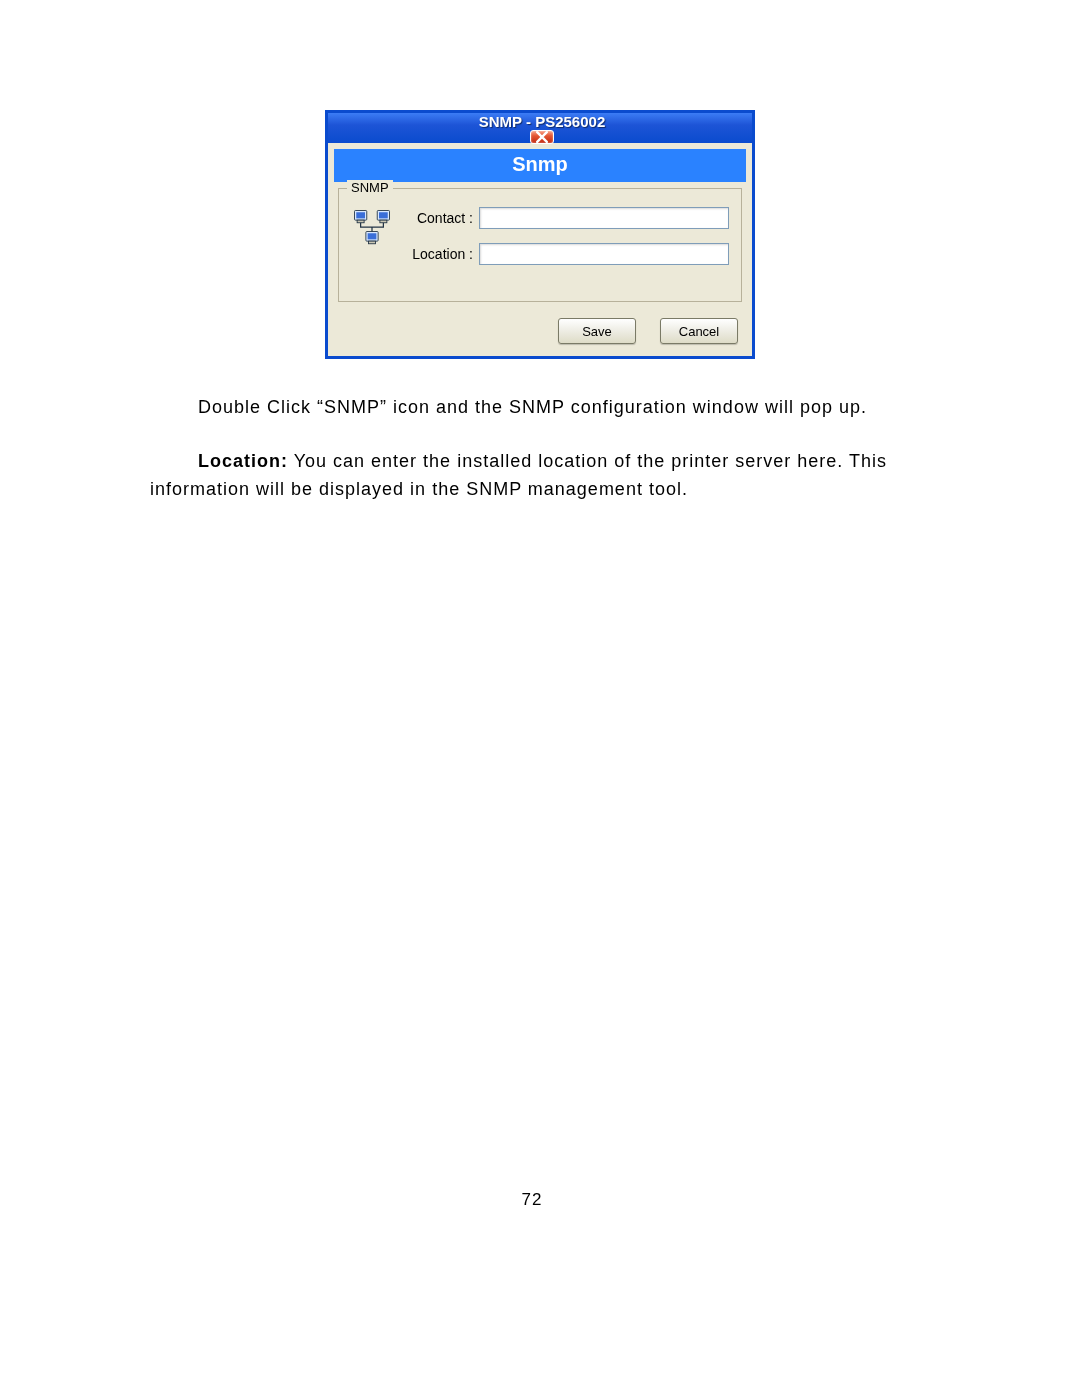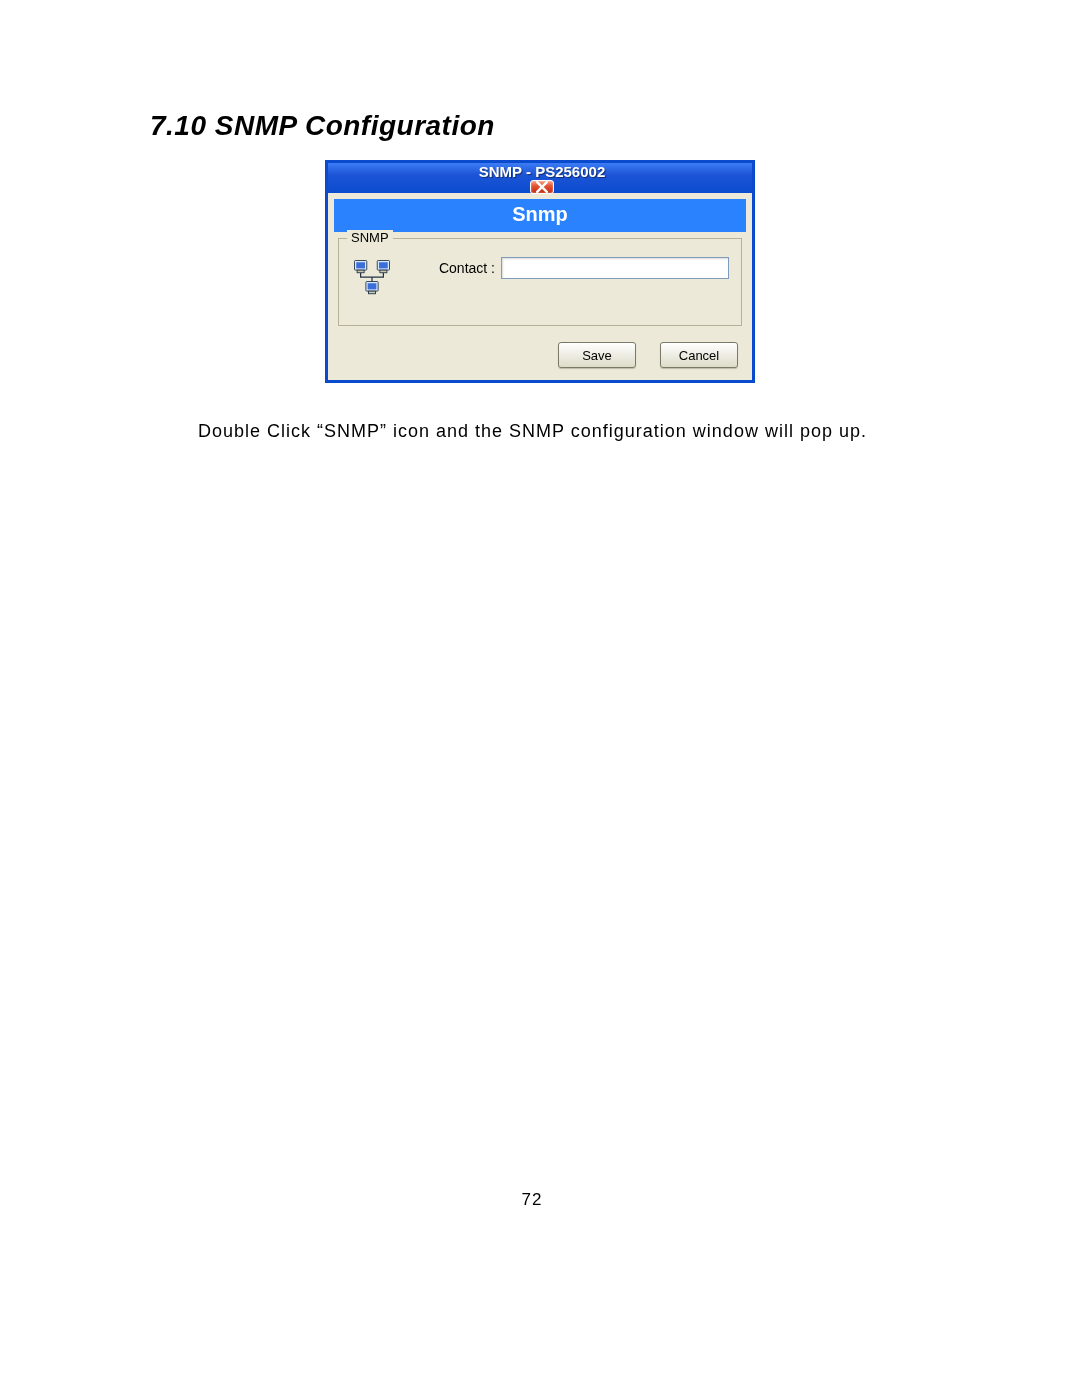--- a/index.html
+++ b/index.html
@@ -78,21 +78,20 @@
     position:absolute;
     top:-9px;left:8px;
     background:#ece9d8;
     padding:0 4px;
     font-size:13px;
     color:#000;
   }
   .group-content{
     display:flex;
     align-items:flex-start;
-    gap:22px;
   }
   .net-icon svg{width:42px;height:42px;}
   .field-col{flex:1;}
   .field-row{
     display:flex;
     align-items:center;
     margin-bottom:14px;
   }
   .field-label{
     width:80px;
@@ -144,21 +143,20 @@
     top:1190px;
     text-align:center;
     font-size:17px;
     letter-spacing:1px;
   }
 </style>
 </head>
 <body>
 
 <div class="page">
-  <h2 class="heading">7.10   SNMP Configuration</h2>
 
   <div class="dialog-wrap">
     <div class="dialog">
       <div class="titlebar">
         <span class="titlebar-text">SNMP - PS256002</span>
         <span class="close-btn">
           <svg viewBox="0 0 10 10">
               <path d="M1 1 L9 9 M9 1 L1 9" stroke="#fff" stroke-width="2" stroke-linecap="round"></path>
             </svg>
         </span>
@@ -179,28 +177,35 @@
               <rect x="19" y="30" width="10" height="7" fill="#3a6ed8"></rect>
               <rect x="20" y="39" width="8" height="3" fill="#c9c6b3" stroke="#234"></rect>
               <path d="M11 18 V23 H24 V28 M37 18 V23 H24" fill="none" stroke="#234" stroke-width="1.4"></path>
             </svg>
           </span>
           <div class="field-col">
             <div class="field-row">
               <span class="field-label">Contact :</span>
               <input class="field-input" value="" style="">
             </div>
+            <div class="field-row">
+              <span class="field-label">Location :</span>
+              <input class="field-input" value="" style="">
+            </div>
           </div>
         </div>
       </div>
       <div class="button-row">
         <button class="xp-btn">Save</button>
         <button class="xp-btn">Cancel</button>
       </div>
     </div>
   </div>
 
   <div class="doc-text">
     <p class="para indent">Double Click “SNMP” icon and the SNMP configuration window will pop up.</p>
+    <p class="para">
+      <span style="display:inline-block;text-indent:48px;"><span class="b">Location:</span><span> You can enter the installed location of the printer server here. This information will be displayed in the SNMP management tool.</span></span>
+    </p>
   </div>
 </div>
 
 <div class="page-num">72</div>
 
 </body></html>

